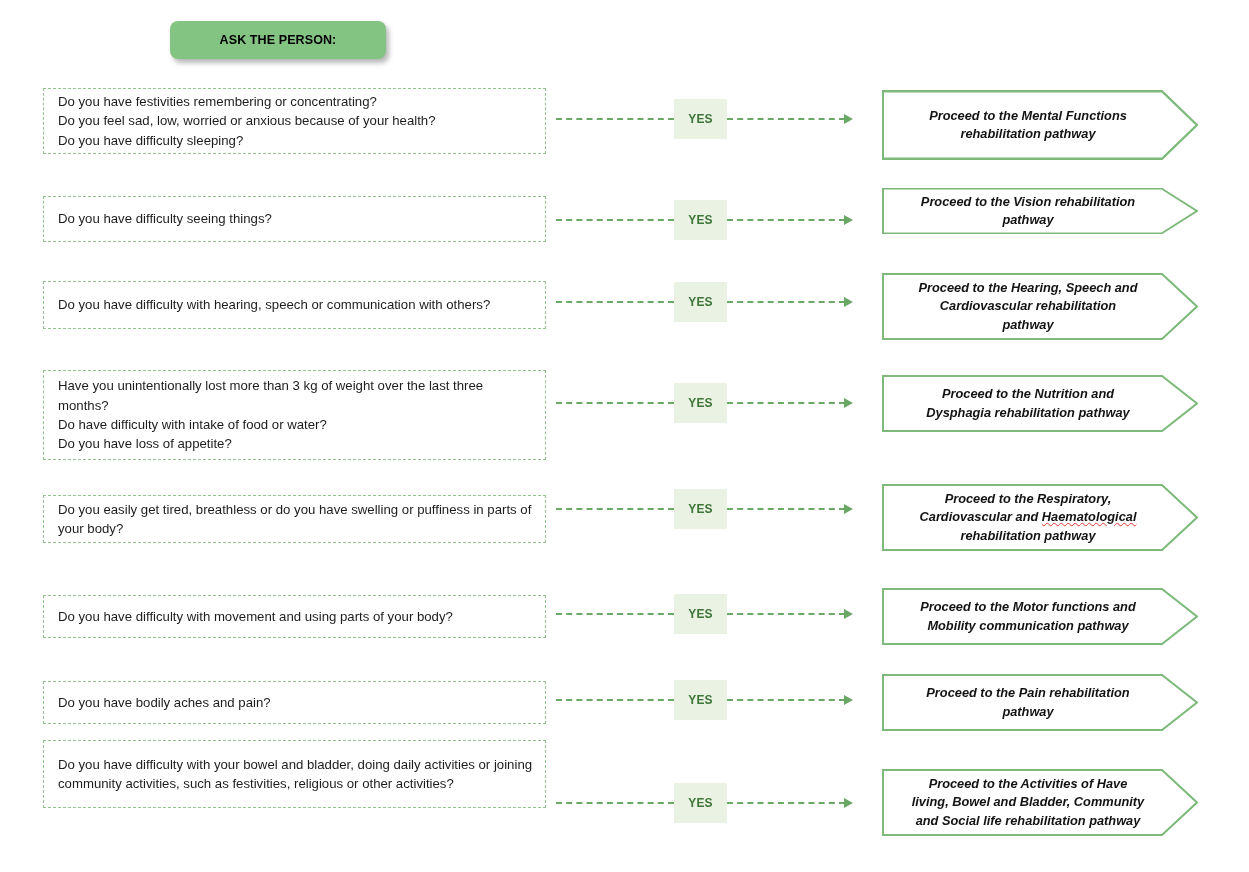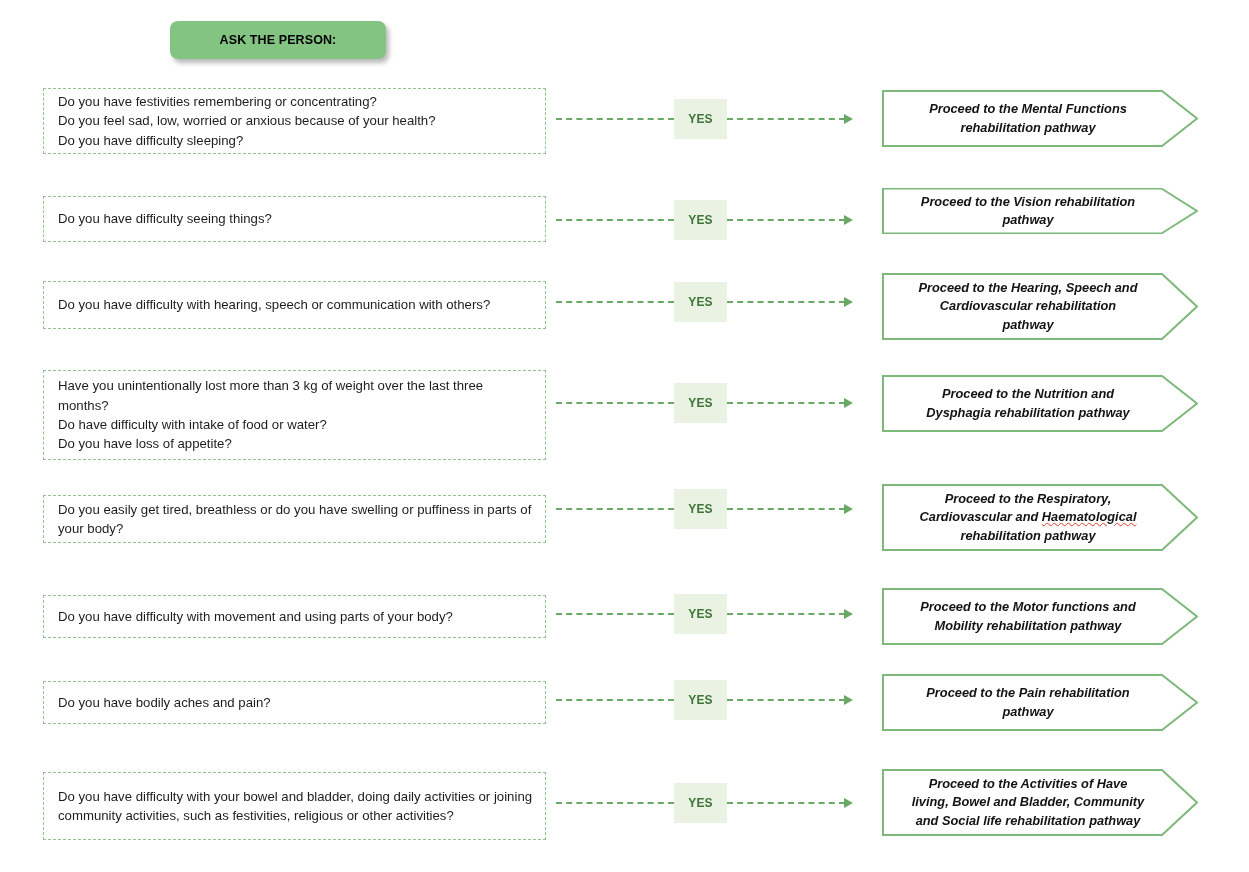--- a/index.html
+++ b/index.html
@@ -168,21 +168,21 @@
         <div class="question-line">Do you have difficulty sleeping?</div>
       </div>
       <div class="connector" style="top: 98px;">
         <div class="dash-left" style="border-top-color: rgb(106, 168, 101);"></div>
         <div class="yes-chip" style="background: rgb(233, 242, 227);">
           <span class="yes-label" style="color: rgb(63, 117, 56);">YES</span>
         </div>
         <div class="dash-right" style="border-top-color: rgb(106, 168, 101);"></div>
         <div class="arrow-head" style="border-left-color: rgb(106, 168, 101);"></div>
       </div>
-      <div class="outcome" style="top: 90px; height: 57px; position: absolute;">
+      <div class="outcome" style="top: 90px; height: 70px; position: absolute;">
         <svg class="outcome-bg" viewBox="0 0 316 57" preserveAspectRatio="none">
           <polygon points="1,1 280,1 315,28.5 280,56 1,56" fill="#ffffff" stroke="#7cb97a" stroke-width="2"></polygon>
         </svg>
         <div class="outcome-text">
           <div>Proceed to the Mental Functions</div>
           <div>rehabilitation pathway</div>
         </div>
       </div>
     </div>
     <div class="flow-row" style="top: 0px;">
@@ -288,21 +288,21 @@
         </div>
         <div class="dash-right" style="border-top-color: rgb(106, 168, 101);"></div>
         <div class="arrow-head" style="border-left-color: rgb(106, 168, 101);"></div>
       </div>
       <div class="outcome" style="top: 588px; height: 57px; position: absolute;">
         <svg class="outcome-bg" viewBox="0 0 316 57" preserveAspectRatio="none">
           <polygon points="1,1 280,1 315,28.5 280,56 1,56" fill="#ffffff" stroke="#7cb97a" stroke-width="2"></polygon>
         </svg>
         <div class="outcome-text">
           <div>Proceed to the Motor functions and</div>
-          <div>Mobility rehabilitation pathway</div>
+          <div>Mobility communication pathway</div>
         </div>
       </div>
     </div>
     <div class="flow-row" style="top: 0px;">
       <div class="question-box" style="top: 681px; height: 43px; border-color: rgb(147, 196, 143);">
         <div class="question-line">Do you have bodily aches and pain?</div>
       </div>
       <div class="connector" style="top: 679px;">
         <div class="dash-left" style="border-top-color: rgb(106, 168, 101);"></div>
         <div class="yes-chip" style="background: rgb(233, 242, 227);">
@@ -315,21 +315,21 @@
         <svg class="outcome-bg" viewBox="0 0 316 57" preserveAspectRatio="none">
           <polygon points="1,1 280,1 315,28.5 280,56 1,56" fill="#ffffff" stroke="#7cb97a" stroke-width="2"></polygon>
         </svg>
         <div class="outcome-text">
           <div>Proceed to the Pain rehabilitation</div>
           <div>pathway</div>
         </div>
       </div>
     </div>
     <div class="flow-row" style="top: 0px;">
-      <div class="question-box" style="top: 772px; height: 68px; border-color: rgb(147, 196, 143);">
+      <div class="question-box" style="top: 740px; height: 68px; border-color: rgb(147, 196, 143);">
         <div class="question-line wrapped">Do you have difficulty with your bowel and bladder, doing daily activities or joining community activities, such as festivities, religious or other activities?</div>
       </div>
       <div class="connector" style="top: 782px;">
         <div class="dash-left" style="border-top-color: rgb(106, 168, 101);"></div>
         <div class="yes-chip" style="background: rgb(233, 242, 227);">
           <span class="yes-label" style="color: rgb(63, 117, 56);">YES</span>
         </div>
         <div class="dash-right" style="border-top-color: rgb(106, 168, 101);"></div>
         <div class="arrow-head" style="border-left-color: rgb(106, 168, 101);"></div>
       </div>

